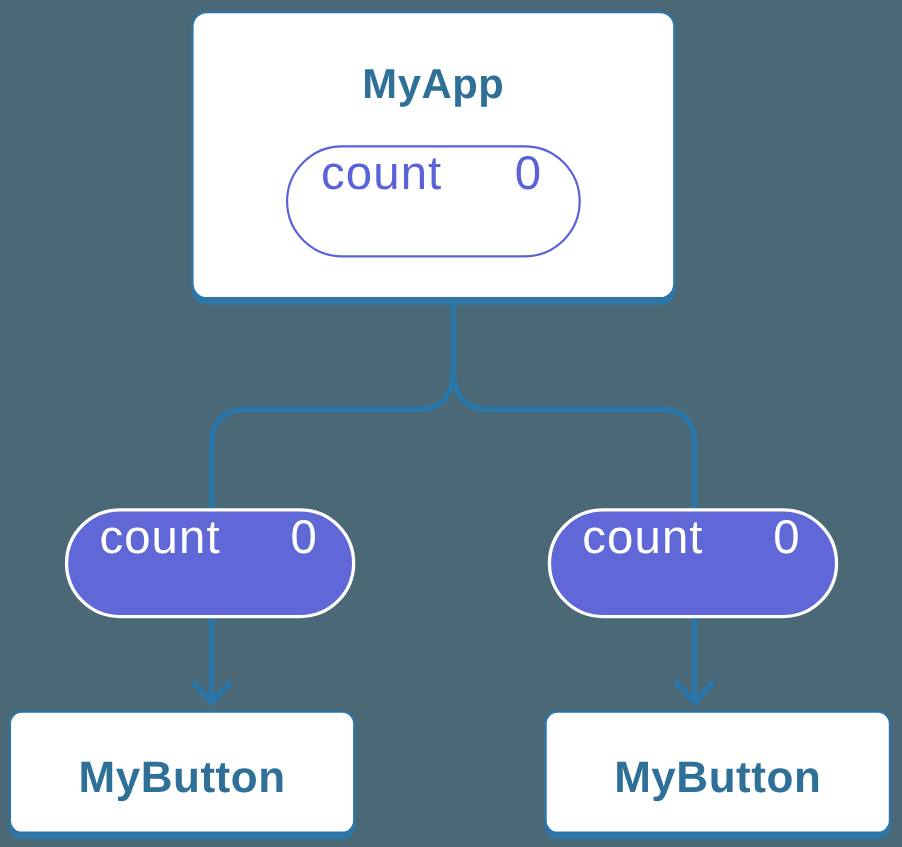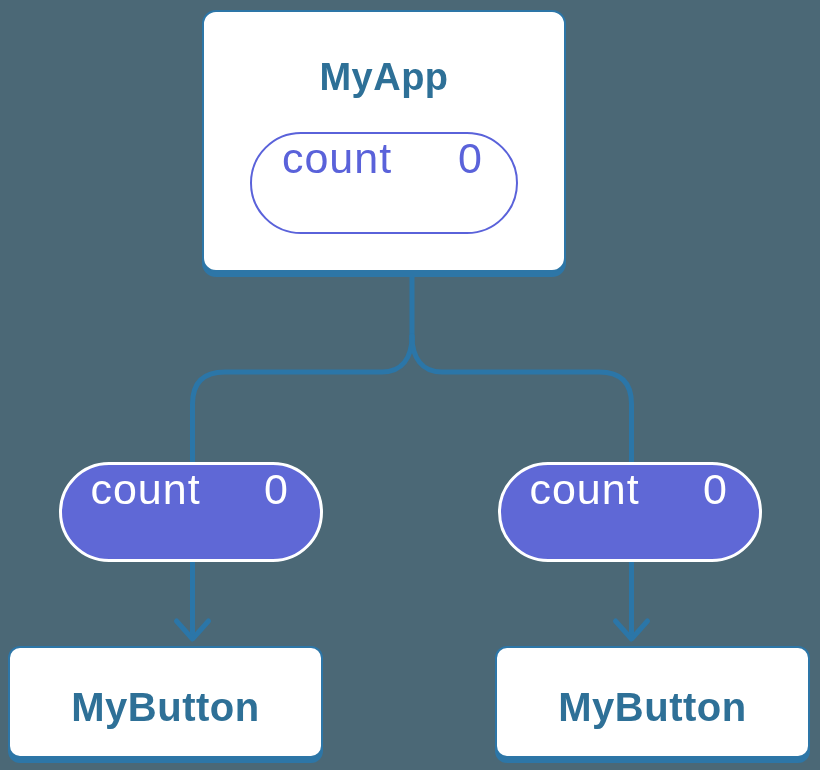--- a/index.html
+++ b/index.html
@@ -38,22 +38,22 @@
     stroke-linecap: round;
     stroke-linejoin: round;
   }
   .card {
     position: absolute;
     background: var(--card-bg);
     border: 2px solid var(--card-border);
     box-shadow: 0 5px 0 var(--card-border);
   }
   .card-app {
-    left: 202px; top: 10px;
-    width: 364px; height: 262px;
+    left: 174px; top: 10px;
+    width: 440px; height: 262px;
     border-radius: 14px;
     display: flex;
     flex-direction: column;
     align-items: center;
     justify-content: center;
     gap: 33px;
     padding-top: 8px;
   }
   .app-title {
     font-size: 38px;

